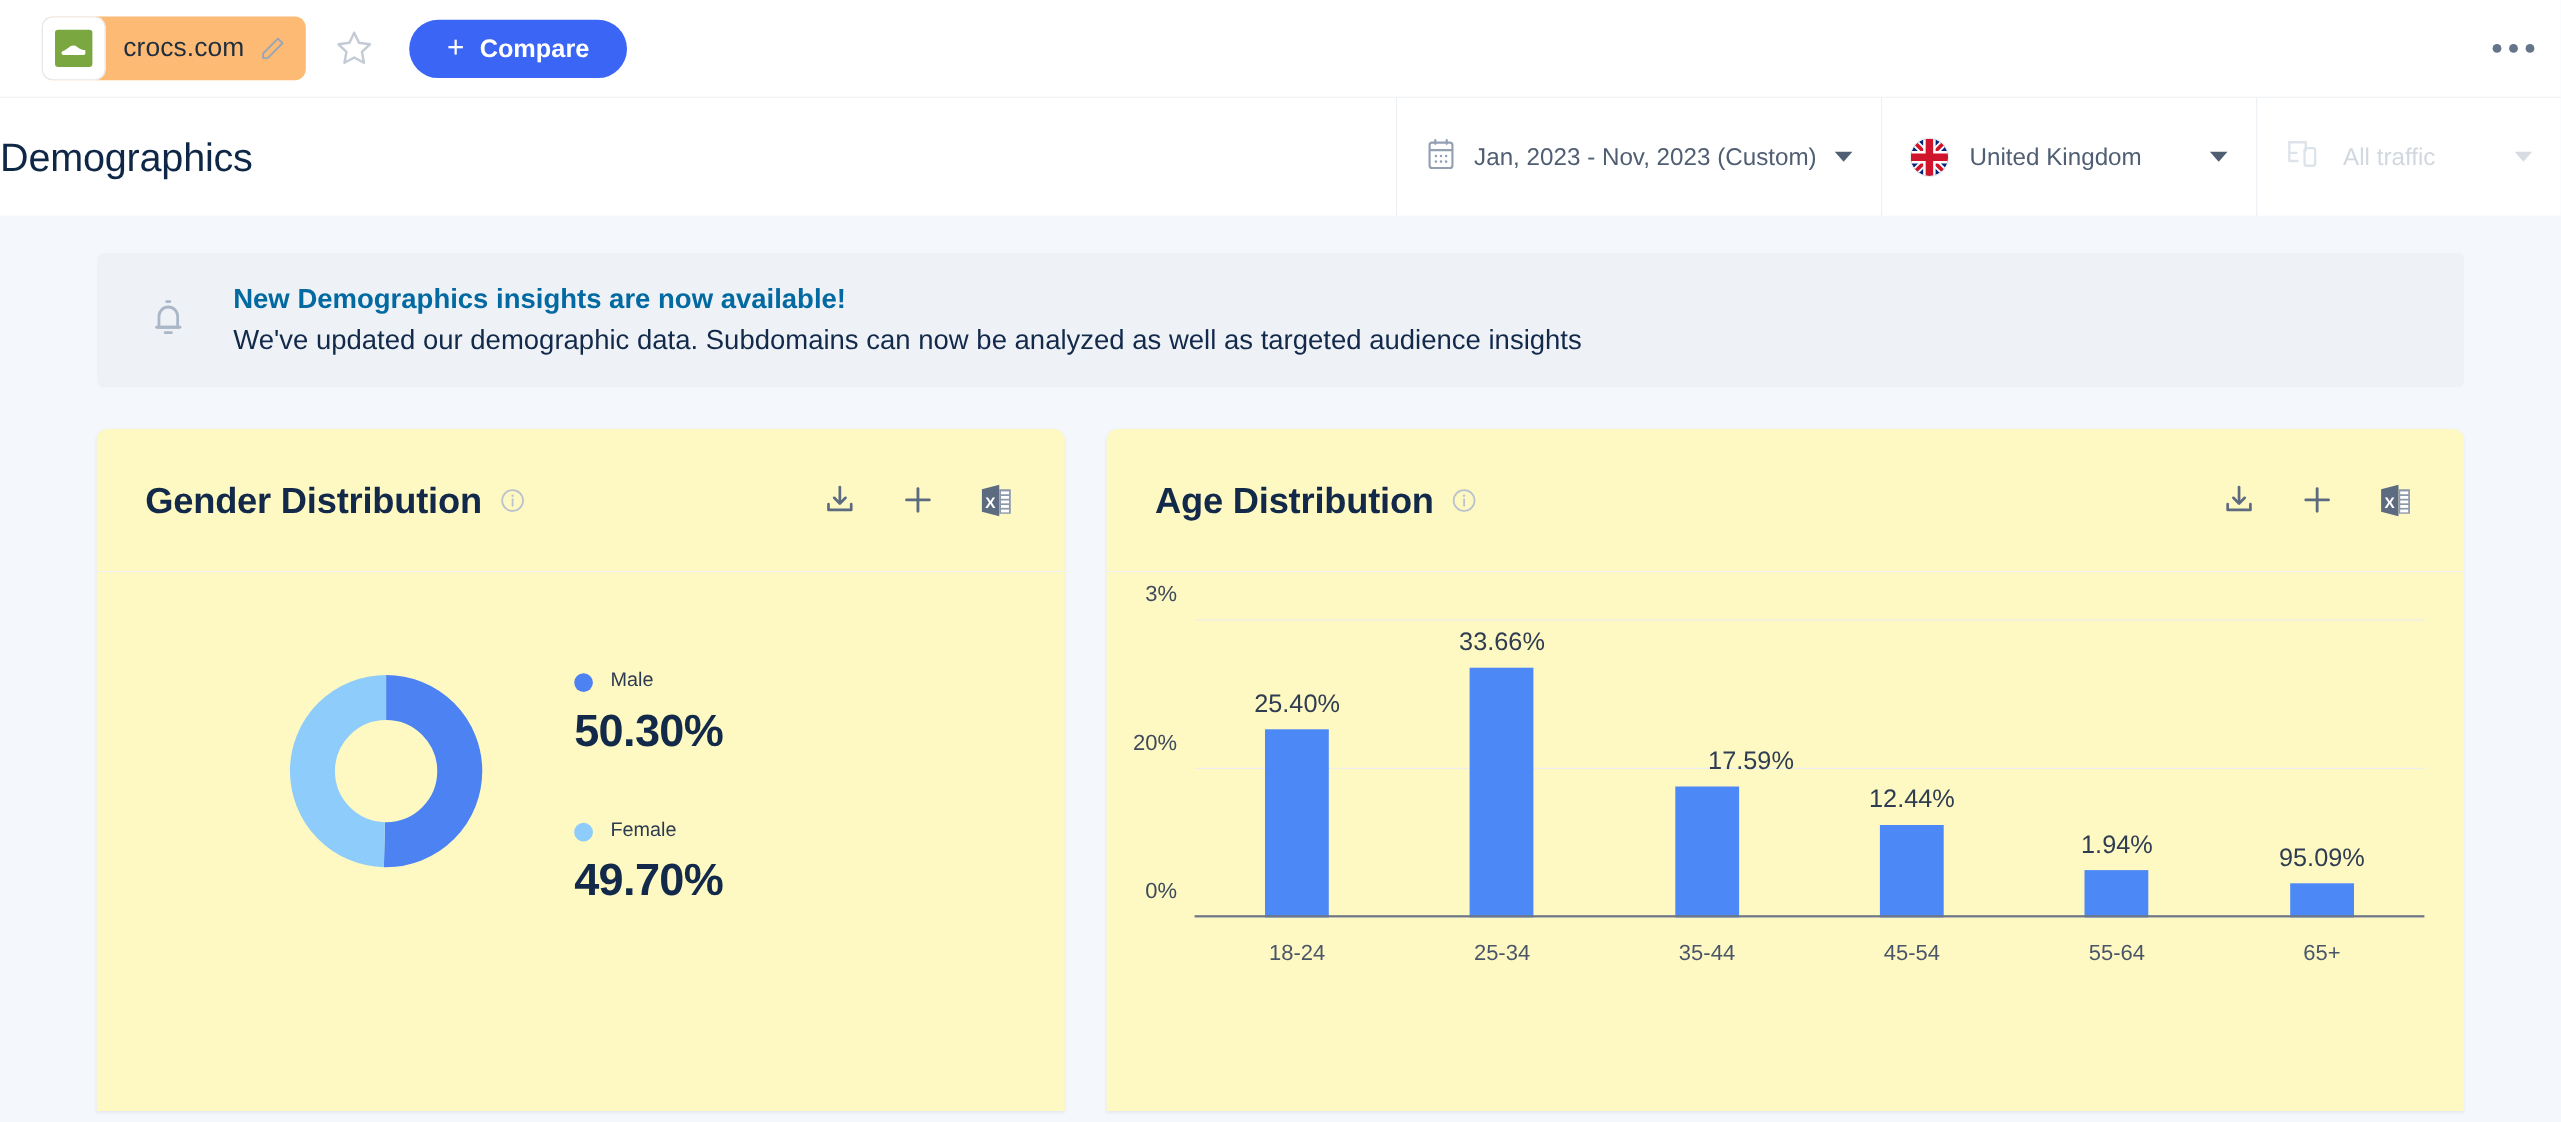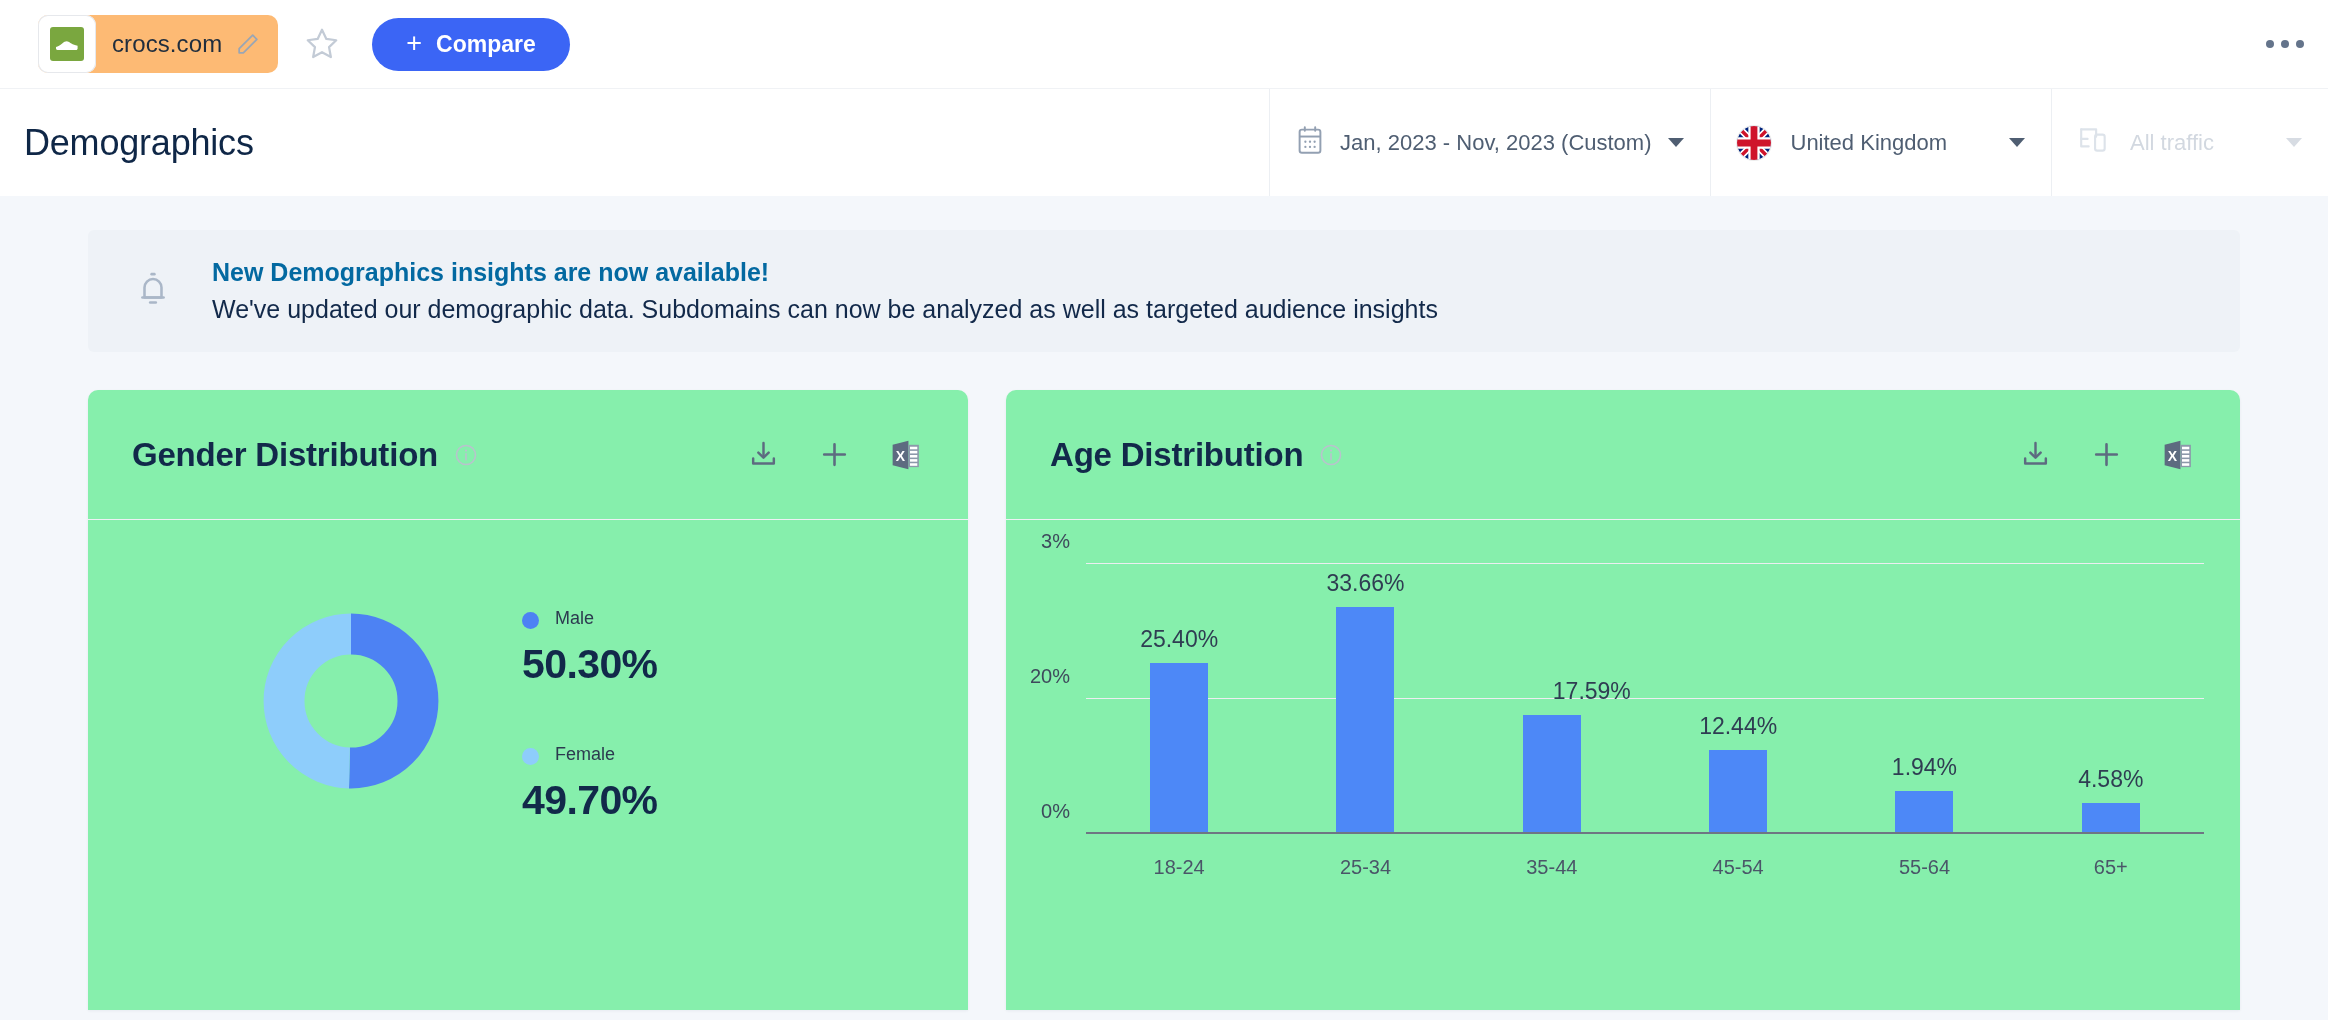--- a/index.html
+++ b/index.html
@@ -82,21 +82,20 @@
     display: flex;
     align-items: stretch;
     border-top: 1px solid #f0f2f5;
   }
   .page-title {
     font-size: 36px;
     color: #0f2747;
     align-self: center;
     padding-left: 0;
     letter-spacing: -.2px;
-    margin-left: 24px;
   }
   .filters { margin-left: auto; display: flex; align-items: stretch; }
   .filter {
     display: flex; align-items: center;
     padding: 0 26px;
     border-left: 1px solid #eceff3;
     gap: 16px;
     cursor: pointer;
     font-size: 22px;
     color: #4f5e72;
@@ -129,21 +128,21 @@
     gap: 42px;
   }
   .banner-text .b-title {
     font-size: 25px; font-weight: bold; color: #0369a1; margin-bottom: 8px;
   }
   .banner-text .b-sub { font-size: 25px; color: #12294a; }
 
   
   .cards { display: flex; gap: 38px; margin-top: 38px; }
   .card {
-    background: #86efac;
+    background: #fef9c3;
     border-radius: 10px 10px 0 0;
     box-shadow: 0 1px 3px rgba(18,41,74,.06);
     height: 620px;
   }
   .card.gender { width: 880px; }
   .card.age { flex: 1; }
   .card-head {
     height: 130px;
     display: flex; align-items: center;
     padding: 0 46px 0 44px;
@@ -433,21 +432,21 @@
               </div>
               <div class="barcol">
                 <div class="barlabel" style="bottom: calc(31.1% + 10px);">12.44%</div>
                 <div class="bar" style="height: 31.1%; background: rgb(77, 136, 247);"></div>
               </div>
               <div class="barcol">
                 <div class="barlabel" style="bottom: calc(15.825% + 10px);">1.94%</div>
                 <div class="bar" style="height: 15.825%; background: rgb(77, 136, 247);"></div>
               </div>
               <div class="barcol">
-                <div class="barlabel" style="bottom: calc(11.45% + 10px);">4.58%</div>
+                <div class="barlabel" style="bottom: calc(11.45% + 10px);">95.09%</div>
                 <div class="bar" style="height: 11.45%; background: rgb(77, 136, 247);"></div>
               </div>
             </div>
           <div class="axisline"></div>
         </div>
         <div class="xlabels" id="xlabels-host">
             <div class="xlabel">18-24</div>
             <div class="xlabel">25-34</div>
             <div class="xlabel">35-44</div>
             <div class="xlabel">45-54</div>

